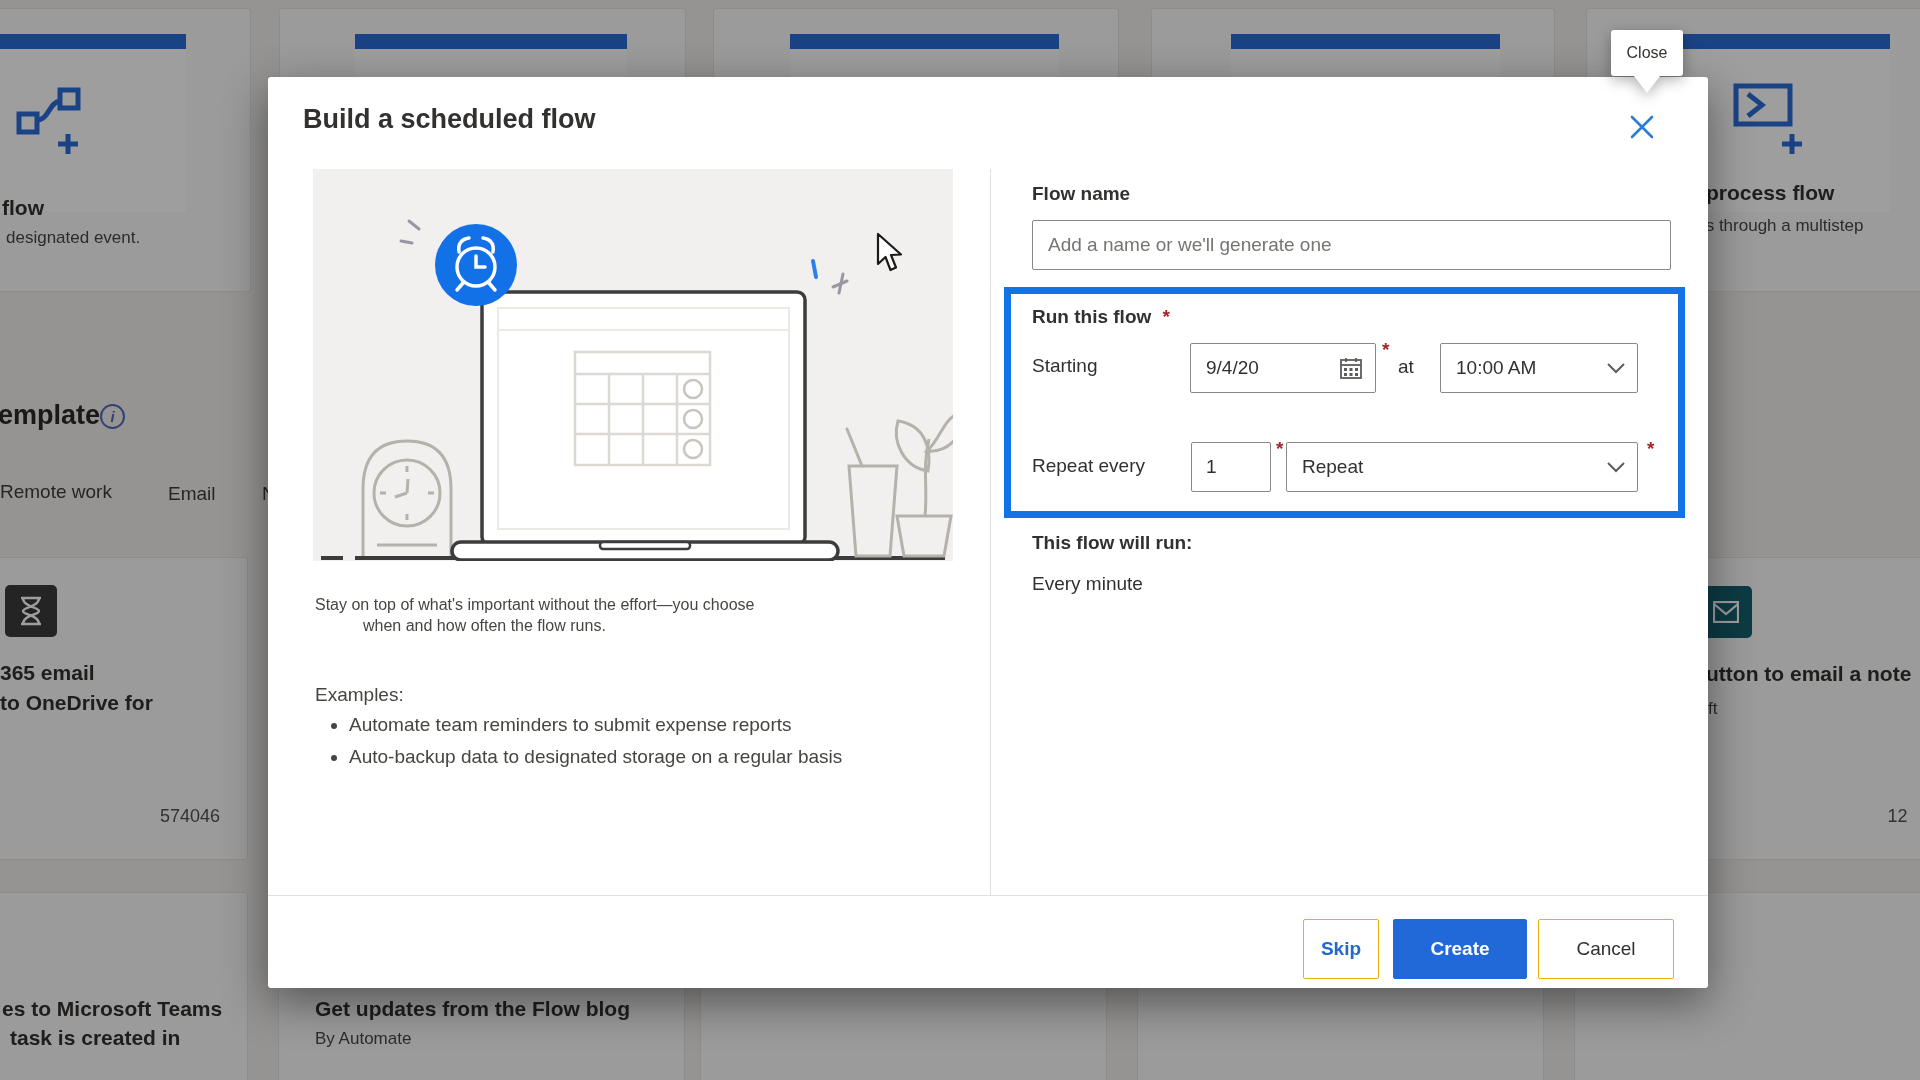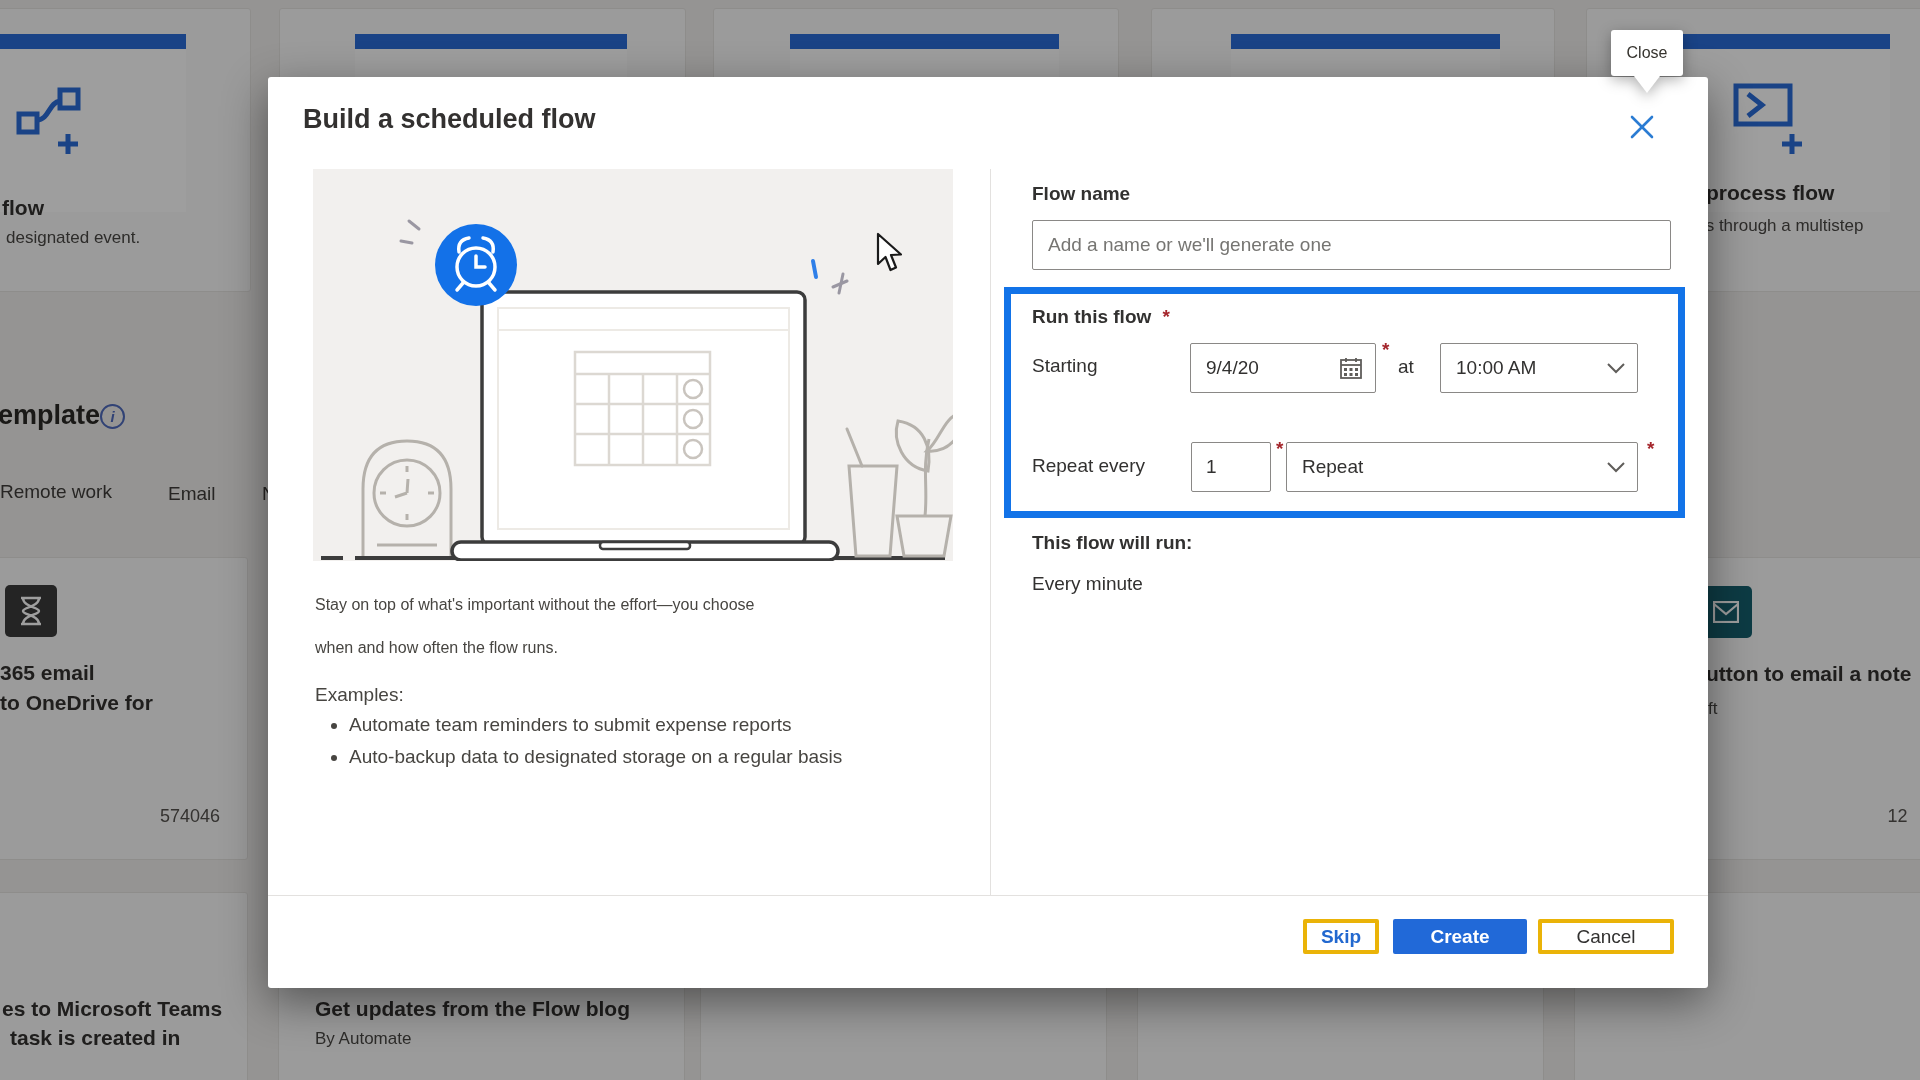--- a/index.html
+++ b/index.html
@@ -42,22 +42,22 @@
   .flow-input::placeholder{color:#767572;opacity:1;}
   .annotation-box{position:absolute;left:736px;top:210px;width:681px;height:231px;
                   border:7px solid #1273e8;pointer-events:none;z-index:5;}
   .field{position:absolute;height:50px;border:1px solid #8a8886;border-radius:2px;background:#fff;
          display:flex;align-items:center;padding:0 12px 0 15px;font-size:19px;color:#323130;cursor:pointer;}
   .field .grow{flex:1;}
   .req{position:absolute;color:#a4262c;font-size:19px;font-weight:700;}
   .num-input{position:absolute;left:923px;top:365px;width:80px;height:50px;border:1px solid #8a8886;border-radius:2px;
              font-family:"Liberation Sans",sans-serif;font-size:19px;color:#323130;padding:0 14px;background:#fff;}
   
-  .btn{position:absolute;top:842px;height:35px;border-radius:2px;font-family:"Liberation Sans",sans-serif;
-       font-size:19px;display:flex;align-items:center;justify-content:center;cursor:pointer;border:4px solid #eab308;background:#fff;}
+  .btn{position:absolute;top:842px;height:60px;border-radius:2px;font-family:"Liberation Sans",sans-serif;
+       font-size:19px;display:flex;align-items:center;justify-content:center;cursor:pointer;border:1px solid #eab308;background:#fff;}
   .btn-skip{left:1035px;width:76px;color:#2268cf;font-weight:700;}
   .btn-create{left:1125px;width:134px;background:#2169d8;border-color:#2169d8;color:#fff;font-weight:700;}
   .btn-cancel{left:1270px;width:136px;color:#323130;}
   
   .tooltip-wrap{position:absolute;left:1611px;top:30px;z-index:30;filter:drop-shadow(0 4px 7px rgba(0,0,0,0.3));}
   .tooltip-box{width:72px;height:46px;background:#fff;border-radius:3px;display:flex;align-items:center;
                justify-content:center;font-size:16px;color:#36342f;}
   .tooltip-arrow{position:absolute;left:23px;top:46px;width:0;height:0;
                  border-left:13px solid transparent;border-right:13px solid transparent;border-top:17px solid #fff;}
   .cursor{position:absolute;left:876px;top:232px;z-index:40;}
@@ -223,21 +223,21 @@
           <circle cx="163" cy="98" r="19"></circle>
           <path d="M163,87 v11 h9"></path>
           <path d="M146,83 Q144,71 156,69"></path>
           <path d="M180,83 Q182,71 170,69"></path>
           <path d="M150,114 l-6,7 M176,114 l6,7"></path>
         </g>
       </svg>
     </div>
 
     <div class="desc-line" style="top:519px;">Stay on top of what's important without the effort—you choose</div>
-    <div class="desc-line" style="top:562px;">when and how often the flow runs.</div>
+    <div class="desc-line" style="top:540px;margin-left:48px;">when and how often the flow runs.</div>
     <div class="examples-heading">Examples:</div>
     <ul class="examples-list">
       <li>Automate team reminders to submit expense reports</li>
       <li>Auto-backup data to designated storage on a regular basis</li>
     </ul>
 
     <div class="v-divider"></div>
     <div class="footer-line"></div>
 
     <div class="form-label" style="left:764px;top:106px;">Flow name</div>

